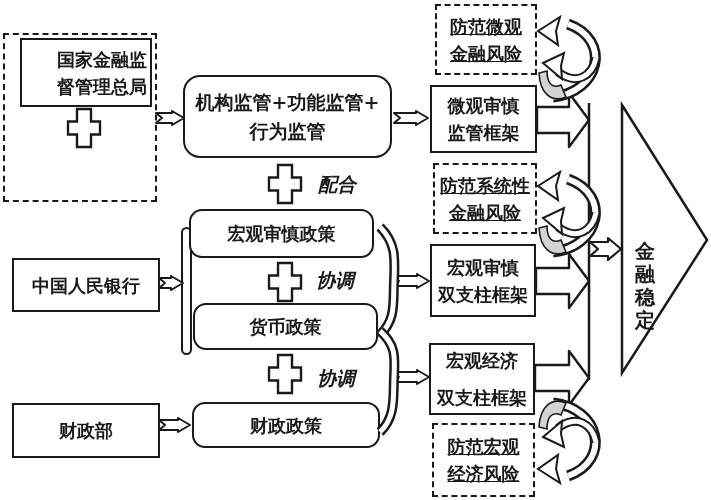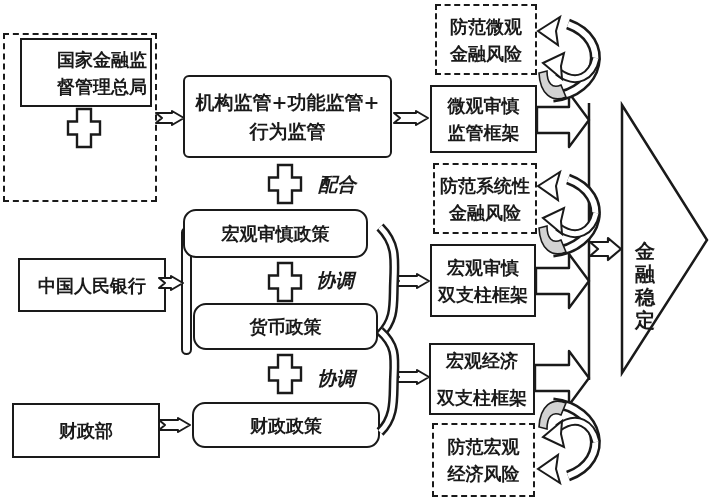--- a/index.html
+++ b/index.html
@@ -7,21 +7,21 @@
     position:relative;width:711px;height:500px;background:#fff;overflow:hidden;
     font-family:"DejaVu Serif","Liberation Serif",serif;color:#1a1a1a;
   }
   .bx{
     position:absolute;box-sizing:border-box;background:#fff;
     border:2.4px solid #1a1a1a;z-index:2;
     display:flex;flex-direction:column;align-items:center;justify-content:center;
     text-align:center;font-weight:600;font-size:18px;line-height:1.5;
   }
   .bx .ln{display:block;white-space:nowrap;}
-  .dash{border-style:dashed;}
+  .dash{border-style:dashed;text-decoration:underline;}
   .container{background:transparent;z-index:1;}
   .round{border-radius:13px;}
   .lbl{
     position:absolute;z-index:4;font-weight:600;font-size:19px;white-space:nowrap;font-style:italic;
   }
   #goal-label{
     position:absolute;z-index:4;left:630px;top:196px;width:30px;
     font-size:20px;font-weight:600;line-height:23px;word-break:break-all;
     text-align:center;
     margin-top:44px;
@@ -41,34 +41,34 @@
   <div class="bx dash container" style="left:3px;top:33px;width:154px;height:169px;"></div>
 
   <div id="collector-bracket"></div>
 
   <div class="bx" style="left:20px;top:38px;width:132px;height:69px;padding-left:32px;">
     <span class="ln">国家金融监</span>
     <span class="ln">督管理总局</span>
   </div>
 
 
-  <div class="bx" style="left:18px;top:258px;width:148px;height:54px;">
+  <div class="bx" style="left:12px;top:258px;width:148px;height:54px;">
     <span class="ln">中国人民银行</span>
   </div>
 
   <div class="bx" style="left:12px;top:403px;width:148px;height:55px;">
     <span class="ln">财政部</span>
   </div>
 
-  <div class="bx round" style="left:183px;top:75px;width:209px;height:83px;border-radius:6px;font-size:19px;">
+  <div class="bx round" style="left:183px;top:75px;width:209px;height:83px;border-radius:17px;font-size:19px;">
     <span class="ln">机构监管+功能监管+</span>
     <span class="ln">行为监管</span>
   </div>
 
-  <div class="bx round" style="left:183px;top:209px;width:185px;height:49px;">
+  <div class="bx round" style="left:189px;top:209px;width:185px;height:49px;">
     <span class="ln">宏观审慎政策</span>
   </div>
 
   <div class="bx round" style="left:193px;top:303px;width:185px;height:47px;">
     <span class="ln">货币政策</span>
   </div>
 
   <div class="bx round" style="left:192px;top:402px;width:188px;height:46px;">
     <span class="ln">财政政策</span>
   </div>

